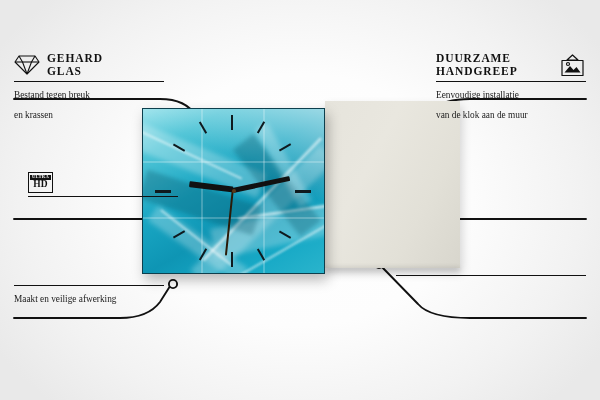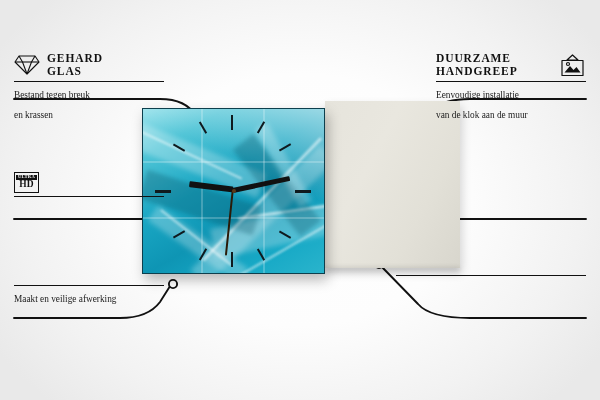--- a/index.html
+++ b/index.html
@@ -149,21 +149,21 @@
         </g>
       </svg>
       <span class="feat-title">GEHARD
 GLAS</span>
     </div>
     <div class="feat-rule"></div>
     <div class="feat-desc">Bestand tegen breuk
 en krassen</div>
   </div>
 
-  <div class="feature left" style="left:14px;top:172px;width:150px;">
+  <div class="feature left" style="left:28px;top:172px;width:150px;">
     <div class="feat-head">
       <div class="hdbox ic">
         <span class="u">ultra</span>
         <span class="h">HD</span>
       </div>
     </div>
     <div class="feat-rule"></div>
   </div>
 
   <div class="feature left" style="left:14px;top:282px;width:150px;">

